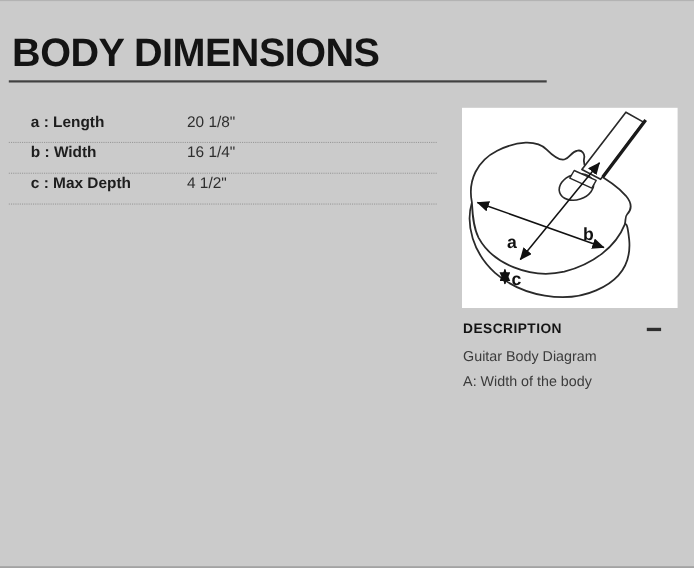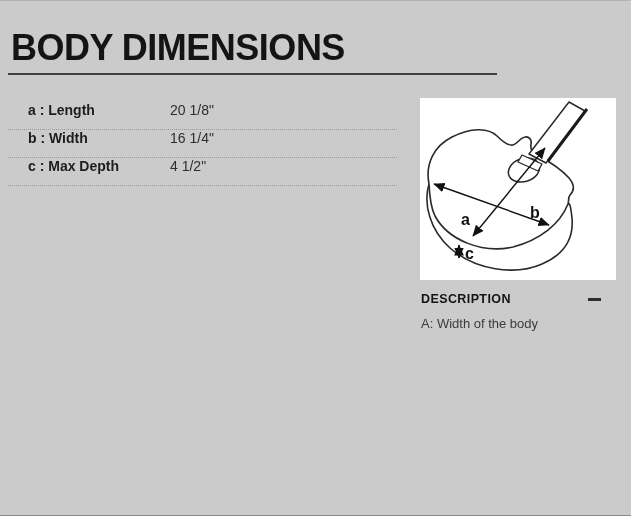--- a/index.html
+++ b/index.html
@@ -121,17 +121,18 @@
 </div>
 
 <div class="description">
   <div class="description-header">
     <span class="description-title">DESCRIPTION</span>
     <span class="collapse-toggle">
       <span class="minus-bar"></span>
     </span>
   </div>
   <div class="description-body">
+    <div class="description-line">Guitar Body Diagram</div>
     <div class="description-line">A: Width of the body</div>
   </div>
 </div>
 
 <div class="edge-bottom"></div>
 
 </body></html>

